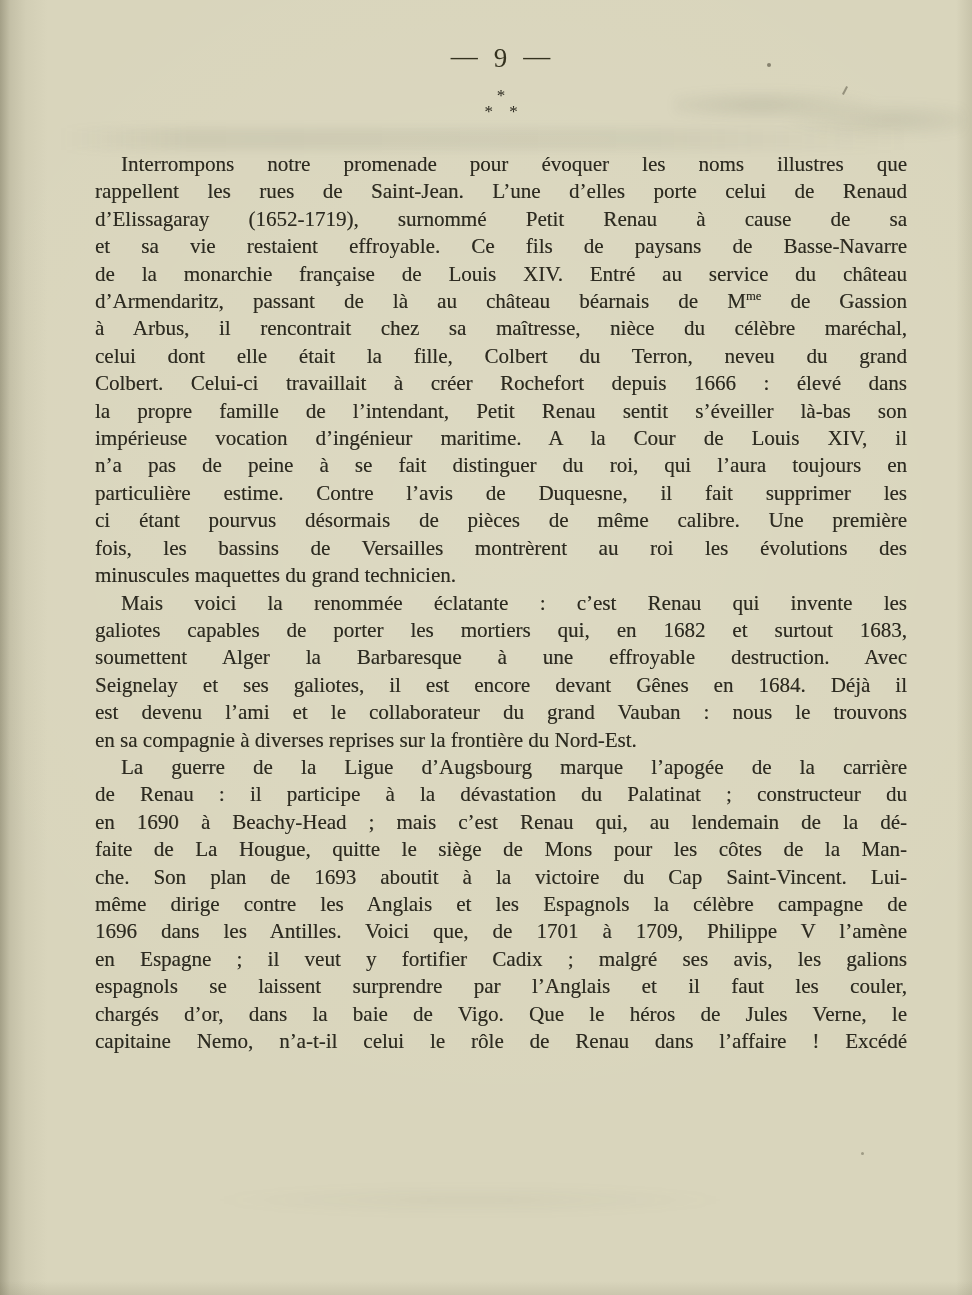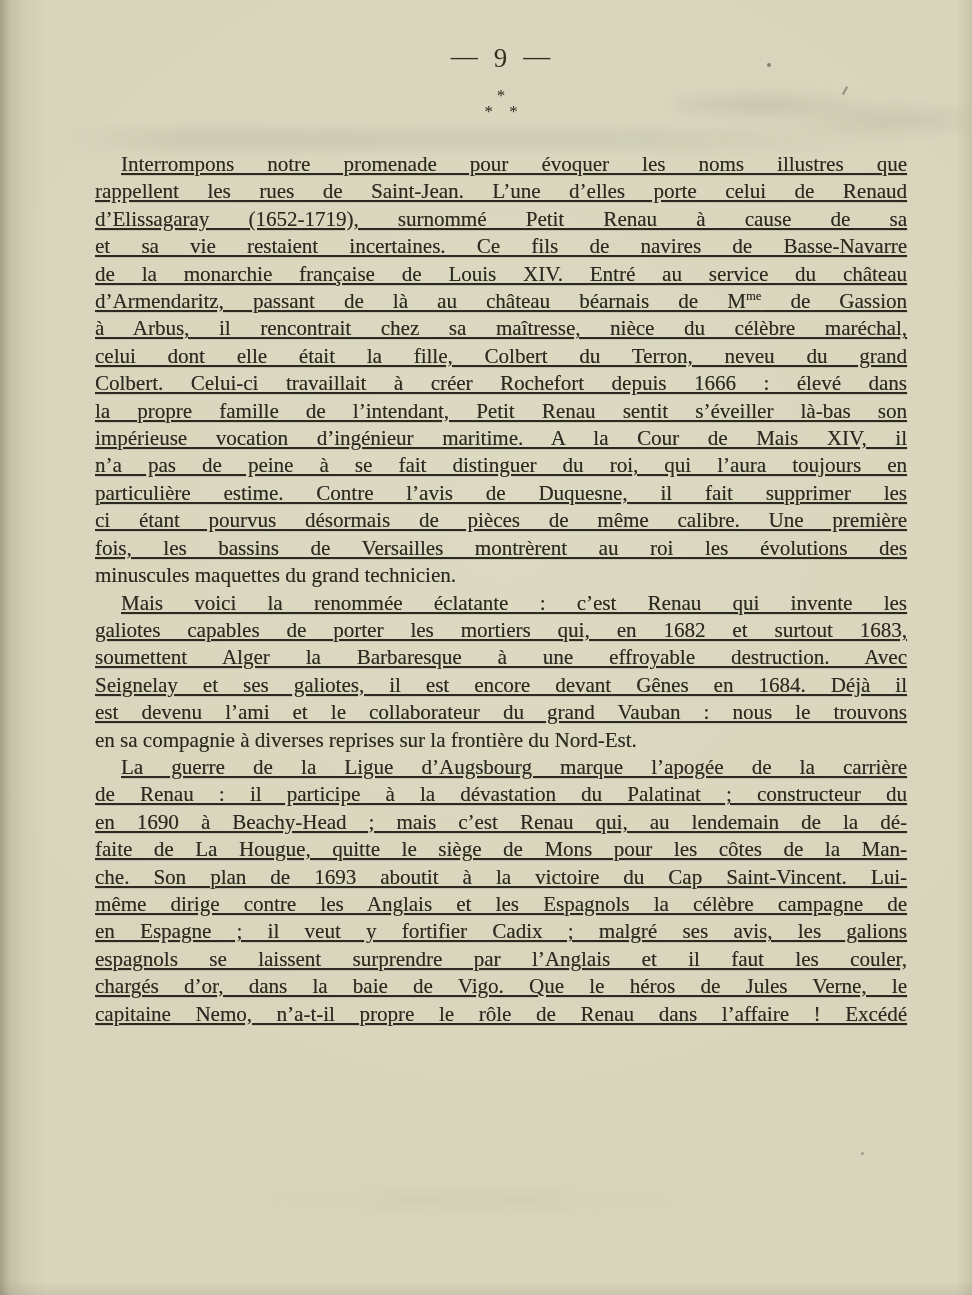--- a/index.html
+++ b/index.html
@@ -83,21 +83,20 @@
   .para{margin:0;}
   .line{
     display:block;
     text-align:right;
     text-align-last:left;
     white-space:normal;
   }
   .line.just{
     text-align:justify;
     text-align-last:justify;
-    text-decoration:underline;
   }
   .line.indent{text-indent:26px;}
   .it{font-style:italic;}
   sup.msup{font-size:0.60em;vertical-align:super;line-height:0;}
 </style>
 </head>
 <body>
 
 <div class="page">
 
@@ -119,28 +118,28 @@
   <div class="divider">
     <span class="star-top">*</span>
     <span class="star-bottom">* *</span>
   </div>
 
   <main class="body-text" id="body-text">
       <div class="para">
         <div class="line just indent"><span>Interrompons notre promenade pour évoquer les noms illustres que</span></div>
         <div class="line just"><span>rappellent les rues de Saint-Jean. L’une d’elles porte celui de Renaud</span></div>
         <div class="line just"><span>d’Elissagaray (1652-1719), surnommé Petit Renau à cause de sa</span></div>
-        <div class="line just"><span>et sa vie restaient incertaines. Ce fils de navires de Basse-Navarre</span></div>
+        <div class="line just"><span>et sa vie restaient effroyable. Ce fils de paysans de Basse-Navarre</span></div>
         <div class="line just"><span>de la monarchie française de Louis XIV. Entré au service du château</span></div>
         <div class="line just"><span>d’Armendaritz, passant de là au château béarnais de M</span><sup class="msup">me</sup><span> de Gassion</span></div>
         <div class="line just"><span>à Arbus, il rencontrait chez sa maîtresse, nièce du célèbre maréchal,</span></div>
         <div class="line just"><span>celui dont elle était la fille, Colbert du Terron, neveu du grand</span></div>
         <div class="line just"><span>Colbert. Celui-ci travaillait à créer Rochefort depuis 1666 : élevé dans</span></div>
         <div class="line just"><span>la propre famille de l’intendant, Petit Renau sentit s’éveiller là-bas son</span></div>
-        <div class="line just"><span>impérieuse vocation d’ingénieur maritime. A la Cour de Mais XIV, il</span></div>
+        <div class="line just"><span>impérieuse vocation d’ingénieur maritime. A la Cour de Louis XIV, il</span></div>
         <div class="line just"><span>n’a pas de peine à se fait distinguer du roi, qui l’aura toujours en</span></div>
         <div class="line just"><span>particulière estime. Contre l’avis de Duquesne, il fait supprimer les</span></div>
         <div class="line just"><span>ci étant pourvus désormais de pièces de même calibre. Une première</span></div>
         <div class="line just"><span>fois, les bassins de Versailles montrèrent au roi les évolutions des</span></div>
         <div class="line"><span>minuscules maquettes du grand technicien.</span></div>
       </div>
       <div class="para">
         <div class="line just indent"><span>Mais voici la renommée éclatante : c’est Renau qui invente les</span></div>
         <div class="line just"><span>galiotes capables de porter les mortiers qui, en 1682 et surtout 1683,</span></div>
         <div class="line just"><span>soumettent Alger la Barbaresque à une effroyable destruction. Avec</span></div>
@@ -148,20 +147,21 @@
         <div class="line just"><span>est devenu l’ami et le collaborateur du grand Vauban : nous le trouvons</span></div>
         <div class="line"><span>en sa compagnie à diverses reprises sur la frontière du Nord-Est.</span></div>
       </div>
       <div class="para">
         <div class="line just indent"><span>La guerre de la Ligue d’Augsbourg marque l’apogée de la carrière</span></div>
         <div class="line just"><span>de Renau : il participe à la dévastation du Palatinat ; constructeur du</span></div>
         <div class="line just"><span>en 1690 à Beachy-Head ; mais c’est Renau qui, au lendemain de la dé-</span></div>
         <div class="line just"><span>faite de La Hougue, quitte le siège de Mons pour les côtes de la Man-</span></div>
         <div class="line just"><span>che. Son plan de 1693 aboutit à la victoire du Cap Saint-Vincent. Lui-</span></div>
         <div class="line just"><span>même dirige contre les Anglais et les Espagnols la célèbre campagne de</span></div>
+        <div class="line just"><span>1696 dans les Antilles. Voici que, de 1701 à 1709, Philippe V l’amène</span></div>
         <div class="line just"><span>en Espagne ; il veut y fortifier Cadix ; malgré ses avis, les galions</span></div>
         <div class="line just"><span>espagnols se laissent surprendre par l’Anglais et il faut les couler,</span></div>
         <div class="line just"><span>chargés d’or, dans la baie de Vigo. Que le héros de Jules Verne, le</span></div>
-        <div class="line just"><span>capitaine Nemo, n’a-t-il propre le rôle de Renau dans l’affaire ! Excédé</span></div>
+        <div class="line just"><span>capitaine Nemo, n’a-t-il celui le rôle de Renau dans l’affaire ! Excédé</span></div>
       </div>
     </main>
 
 </div>
 
 </body></html>

